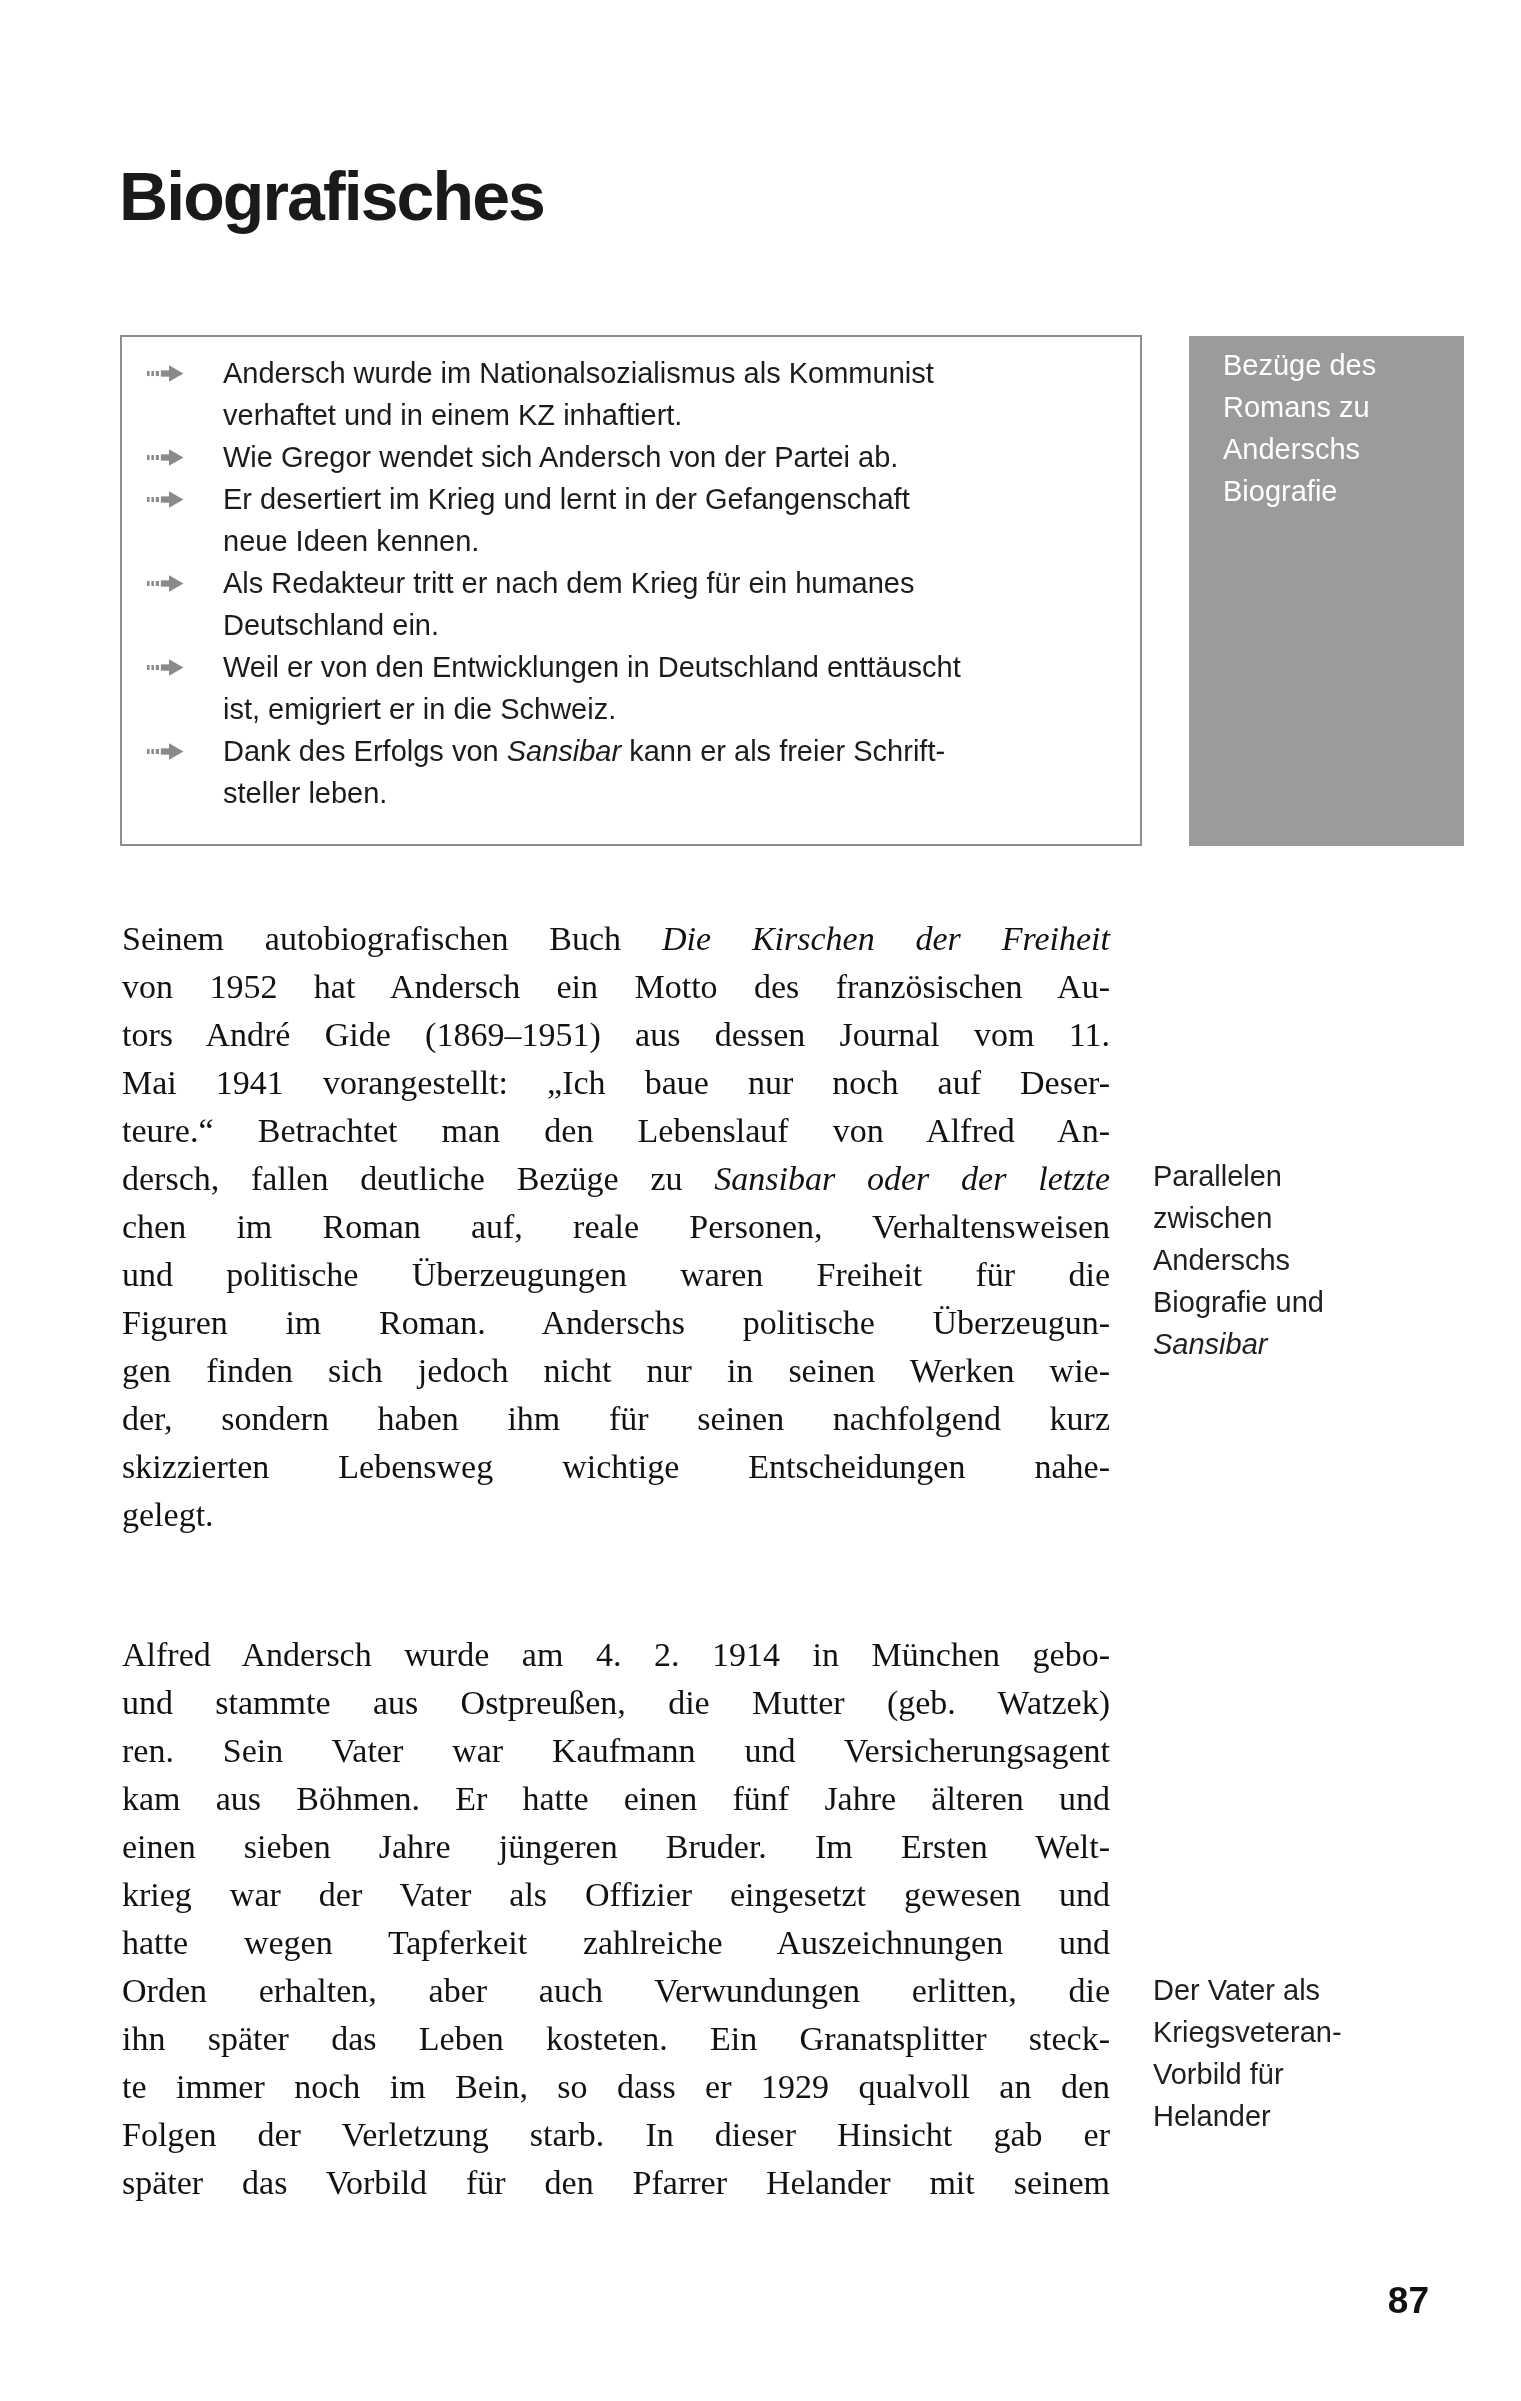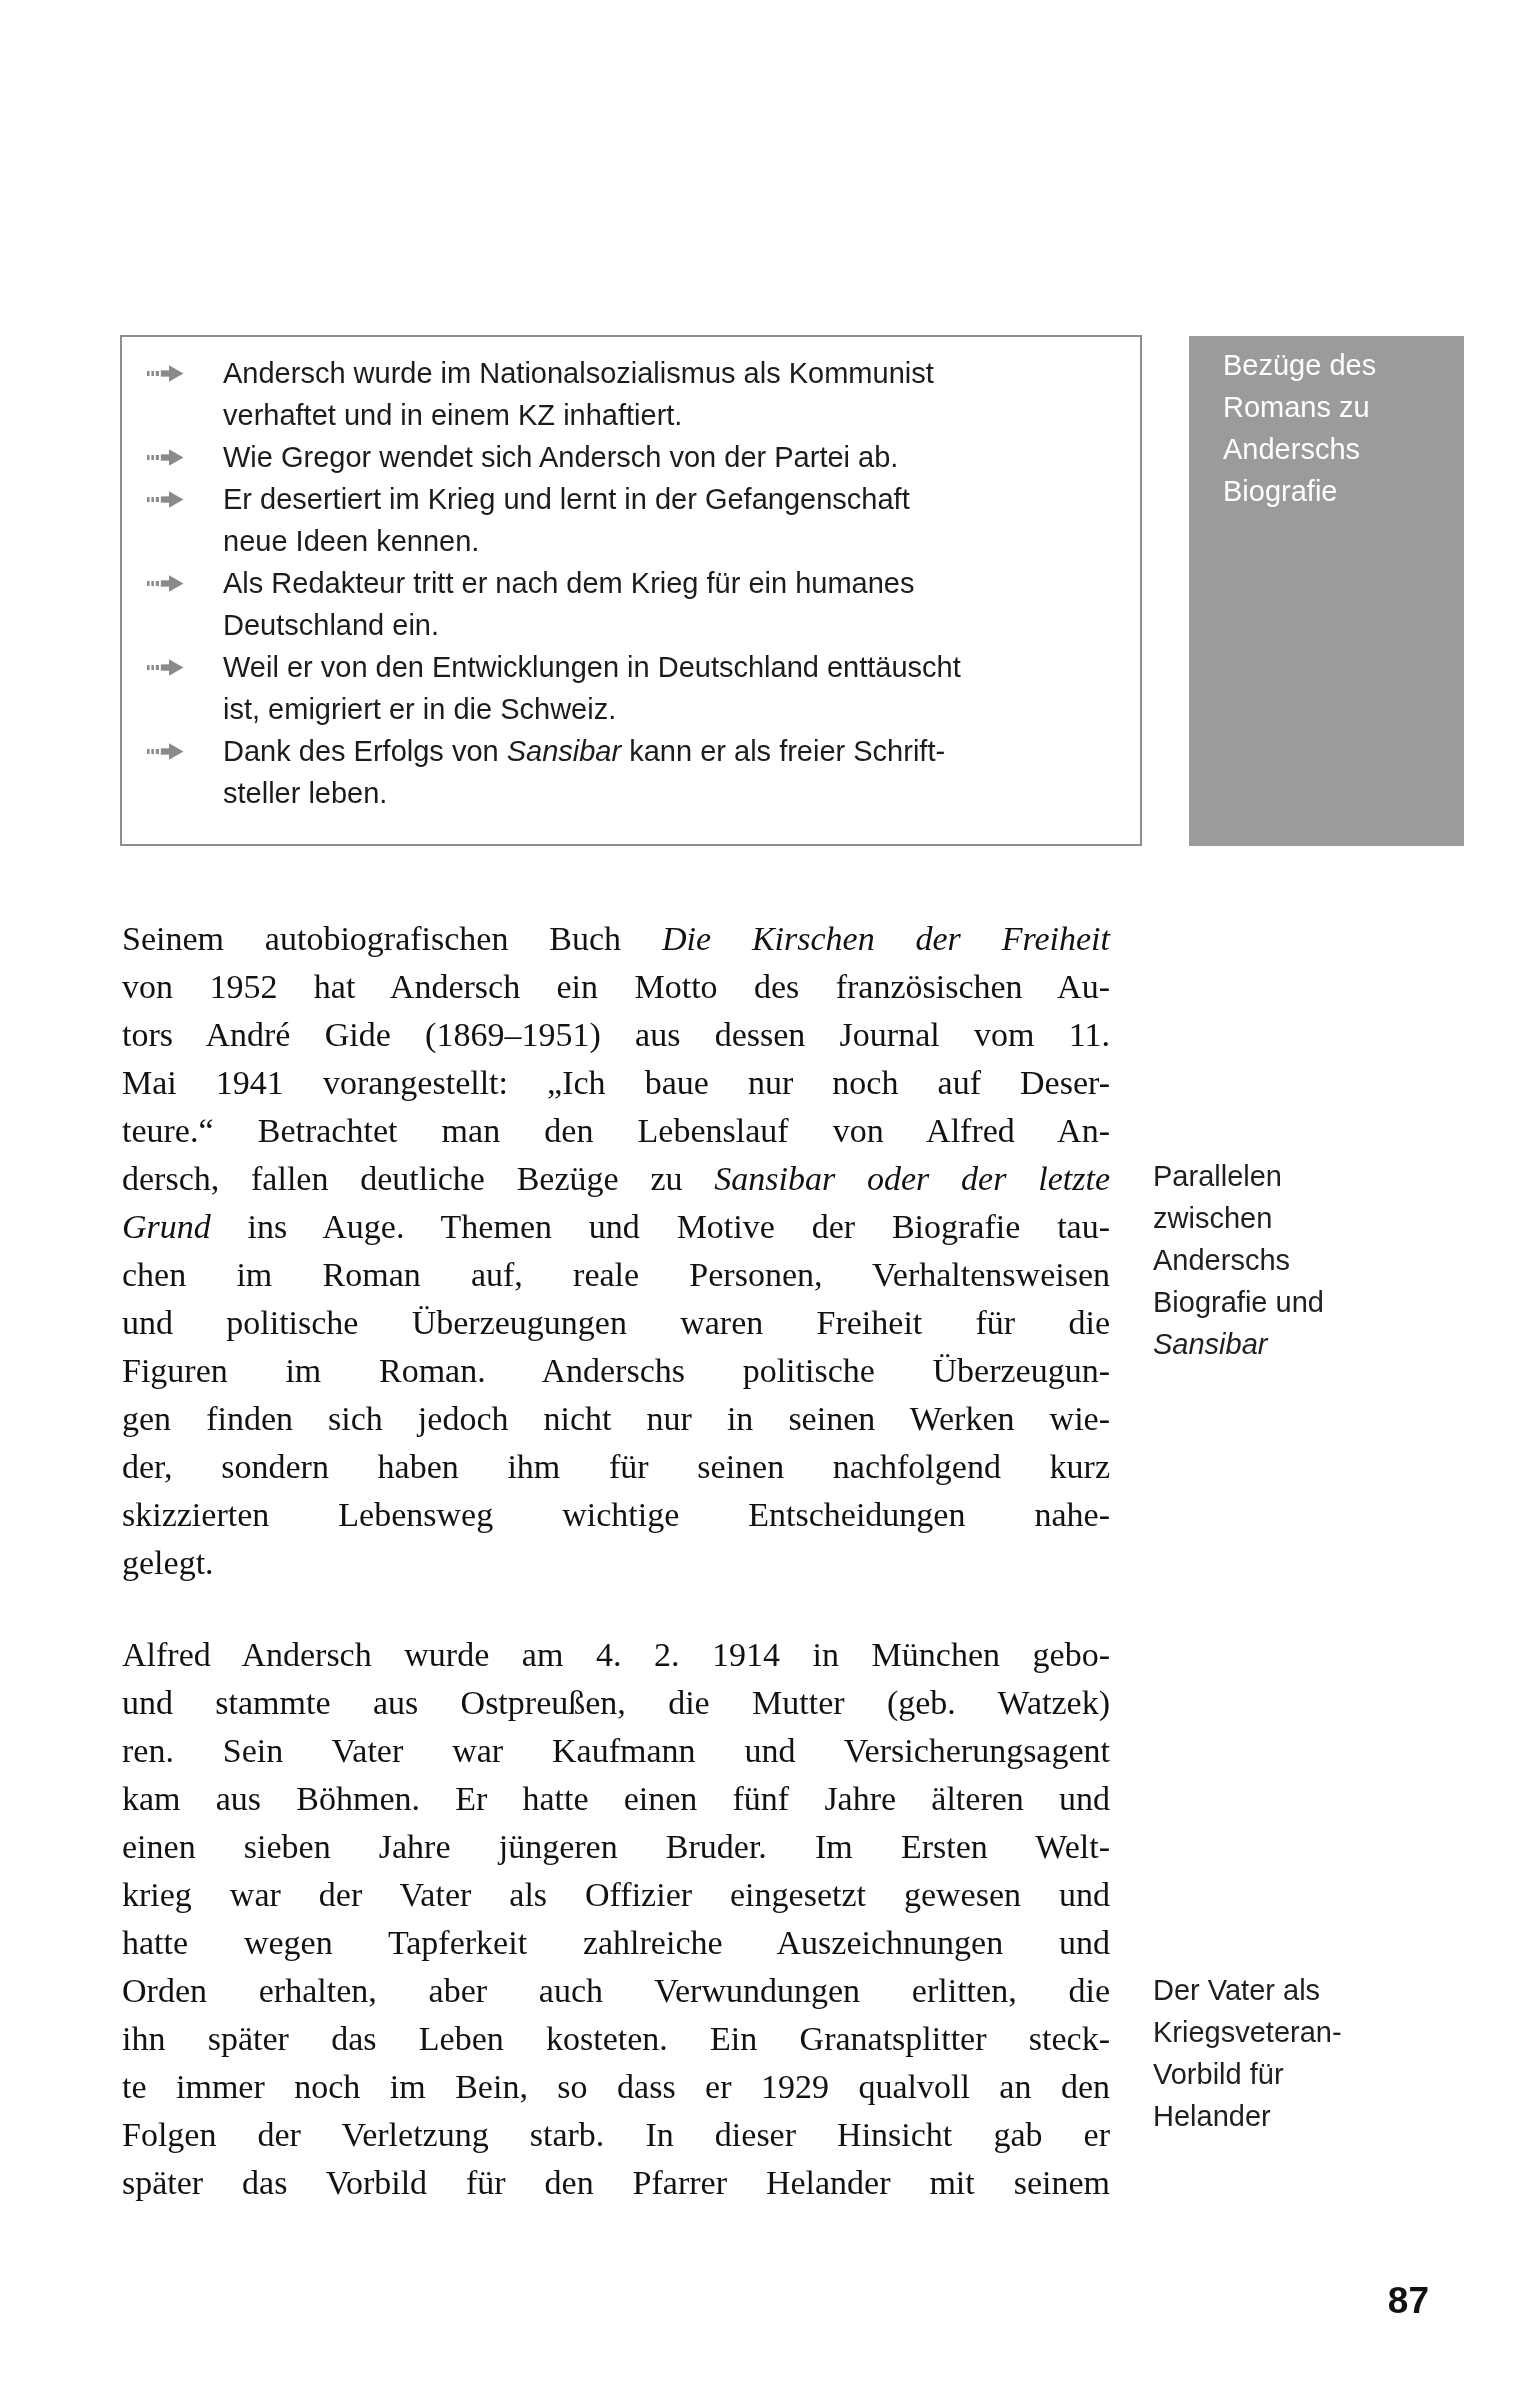--- a/index.html
+++ b/index.html
@@ -44,20 +44,21 @@
     position:absolute;left:1153px;top:2280px;width:276px;text-align:right;
     font-size:37px;font-weight:bold;color:#111;
   }
   i{font-style:italic;}
 </style>
 </head>
 <body>
 
 <div class="page">
 
+  <div class="title">Biografisches</div>
 
   <div class="summary-box" style="border-color: rgb(142, 142, 142);">
       <div class="box-item">
         <span class="arrow-cell">
           <svg width="39" height="23" viewBox="0 0 62 36" xmlns="http://www.w3.org/2000/svg">
             <g fill="#8a8a8a">
               <rect x="0" y="14" width="4" height="8"></rect>
               <rect x="7" y="14" width="4" height="8"></rect>
               <rect x="14" y="14" width="5" height="8"></rect>
               <rect x="22" y="13" width="13" height="10"></rect>
@@ -163,21 +164,20 @@
       <div class="line last">Biografie</div>
     </div>
 
   <div class="para" id="para1">
       <div class="line">Seinem autobiografischen Buch <i>Die Kirschen der Freiheit</i></div>
       <div class="line">von 1952 hat Andersch ein Motto des französischen Au-</div>
       <div class="line">tors André Gide (1869–1951) aus dessen Journal vom 11.</div>
       <div class="line">Mai 1941 vorangestellt: „Ich baue nur noch auf Deser-</div>
       <div class="line">teure.“ Betrachtet man den Lebenslauf von Alfred An-</div>
       <div class="line">dersch, fallen deutliche Bezüge zu <i>Sansibar oder der letzte</i></div>
-      <div class="line"><i>Grund</i> ins Auge. Themen und Motive der Biografie tau-</div>
       <div class="line">chen im Roman auf, reale Personen, Verhaltensweisen</div>
       <div class="line">und politische Überzeugungen waren Freiheit für die</div>
       <div class="line">Figuren im Roman. Anderschs politische Überzeugun-</div>
       <div class="line">gen finden sich jedoch nicht nur in seinen Werken wie-</div>
       <div class="line">der, sondern haben ihm für seinen nachfolgend kurz</div>
       <div class="line">skizzierten Lebensweg wichtige Entscheidungen nahe-</div>
       <div class="line last">gelegt.</div>
     </div>
 
   <div class="para" id="para2">

